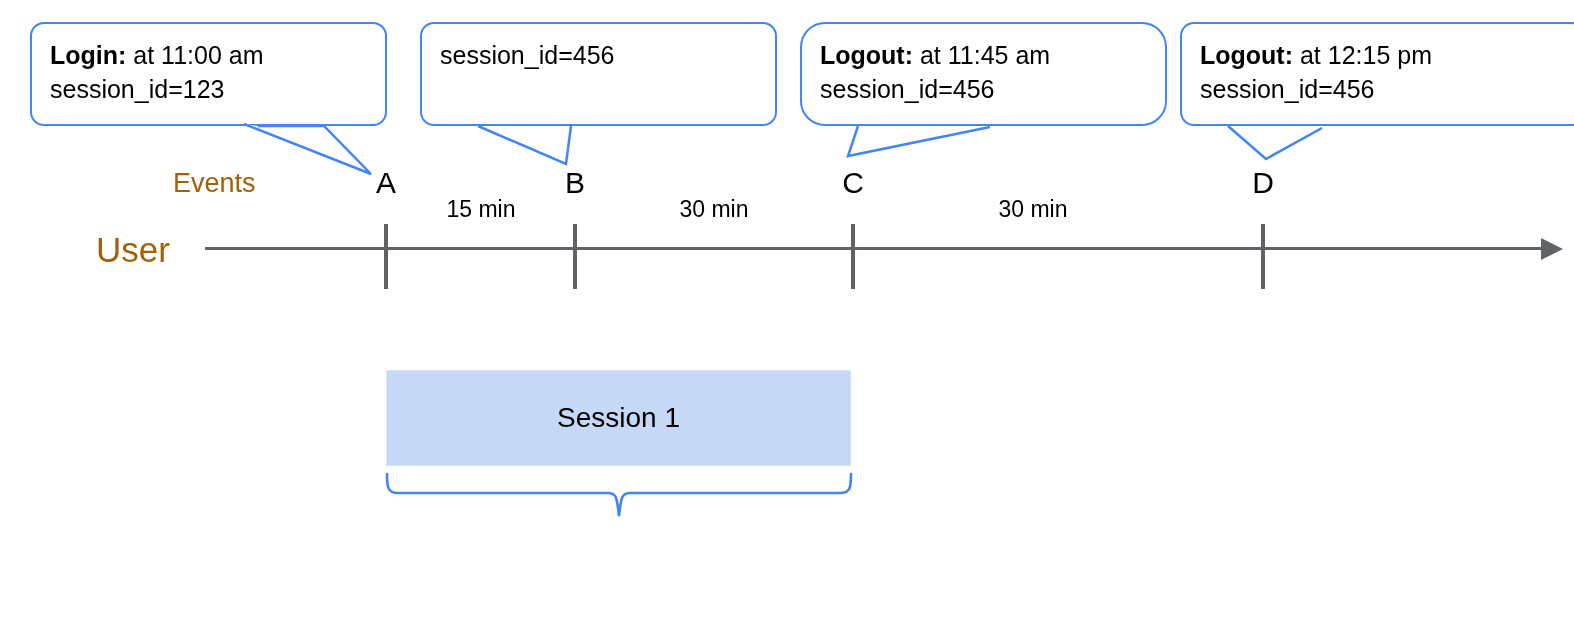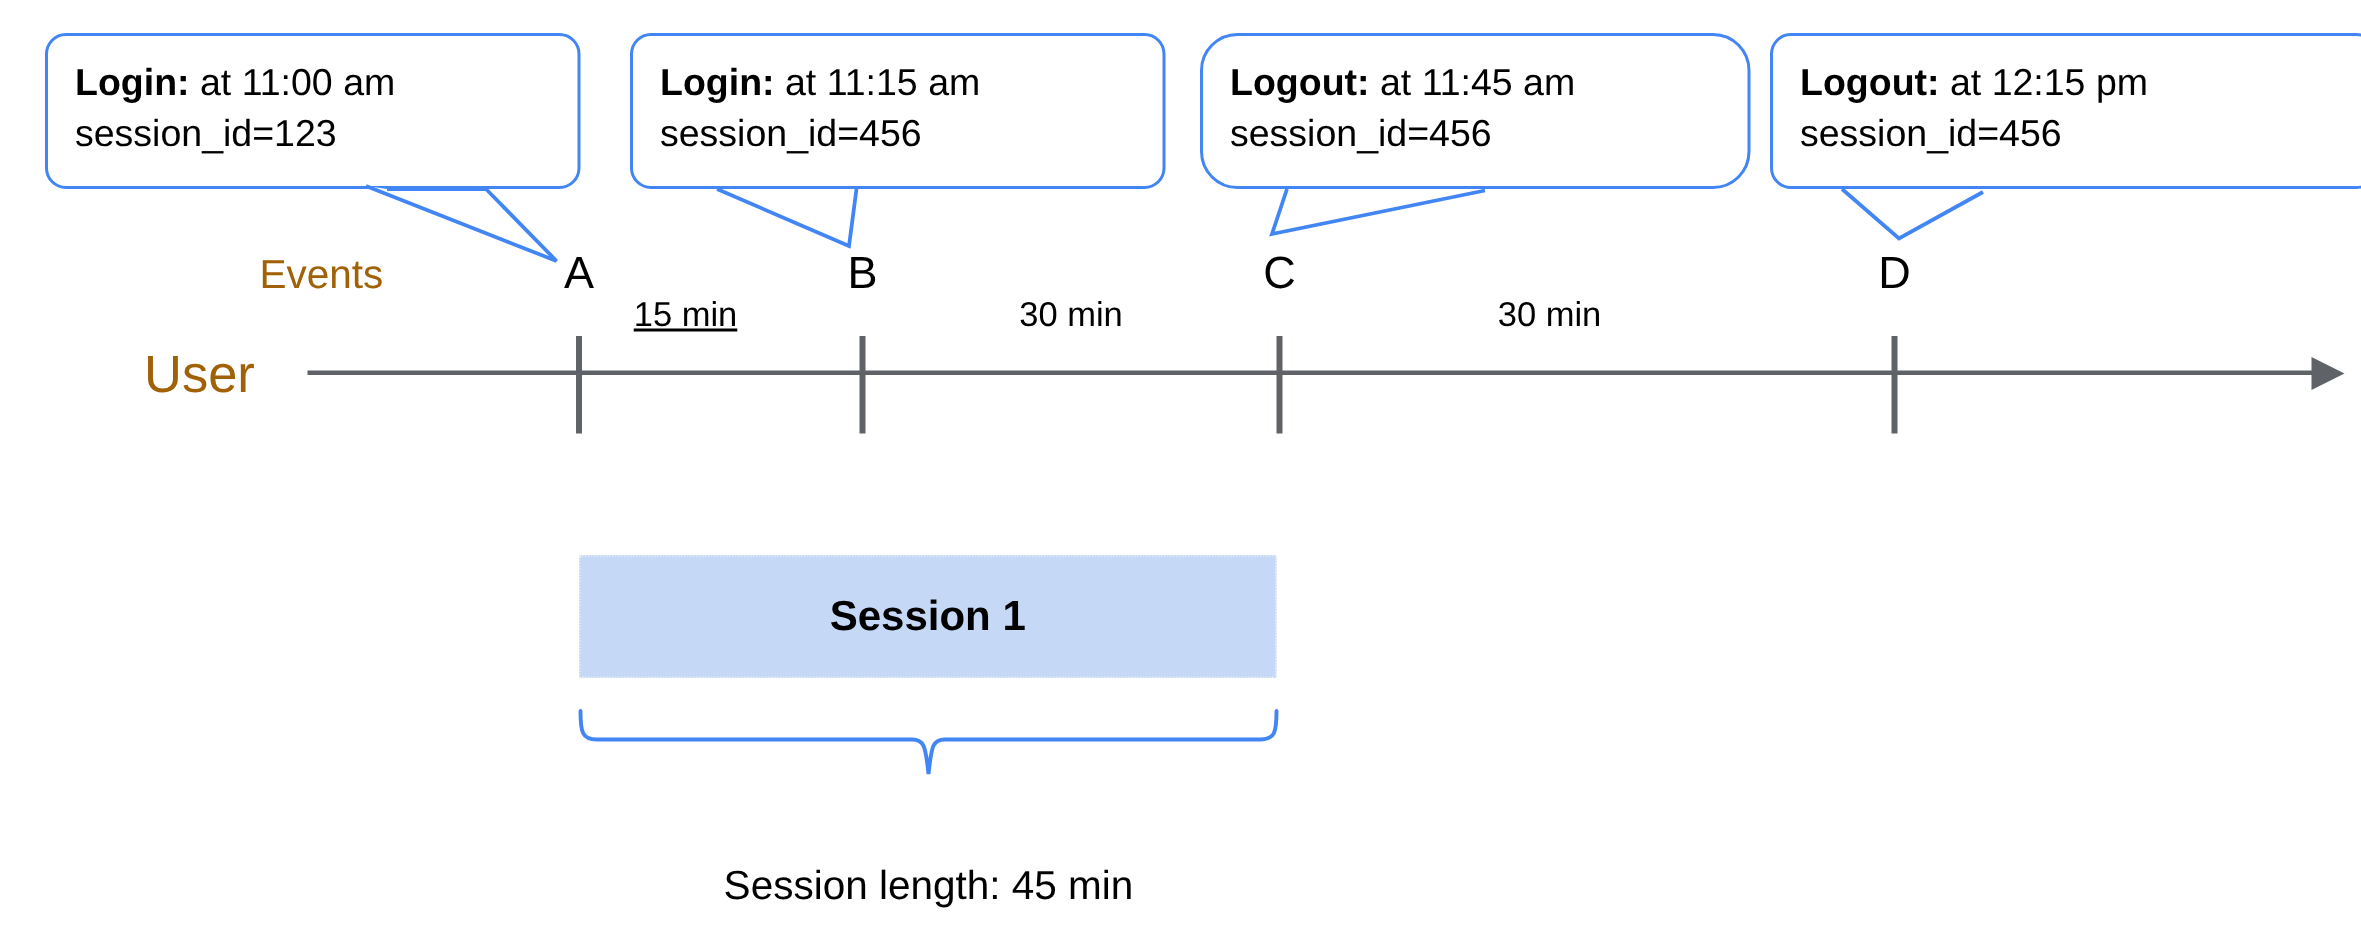--- a/index.html
+++ b/index.html
@@ -113,29 +113,28 @@
     transform: translateX(-50%);
     white-space: nowrap;
   }
 
   
   #session-bar {
     position: absolute;
     left: 386px;
     top: 370px;
     width: 465px;
-    height: 82px;
+    height: 96px;
     background: #c5d9f7;
     border: 1px dotted #e8eef8;
     box-sizing: border-box;
     display: flex;
     align-items: center;
     justify-content: center;
     z-index: 2;
-    font-weight: bold;
   }
   #session-bar-label {
     font-size: 28px;
     color: #000000;
   }
 
   #brace-layer {
     position: absolute;
     left: 0;
     top: 0;
@@ -159,21 +158,20 @@
 <body>
 
 <div id="canvas">
 
   <div class="callout" id="callout-1" style="left:30px; top:22px; width:357px; height:104px;">
     <span><span class="ev">Login:</span><span> at 11:00 am</span></span>
     <span class="ln2">session_id=123</span>
   </div>
 
   <div class="callout" id="callout-2" style="left:420px; top:22px; width:357px; height:104px;">
-    <span><span class="ev">Login:</span><span> at 11:15 am</span></span>
     <span class="ln2">session_id=456</span>
   </div>
 
   <div class="callout" id="callout-3" style="left:800px; top:22px; width:367px; height:104px;border-radius:25px;">
     <span><span class="ev">Logout:</span><span> at 11:45 am</span></span>
     <span class="ln2">session_id=456</span>
   </div>
 
   <div class="callout" id="callout-4" style="left:1180px; top:22px; width:405px; height:104px;">
     <span><span class="ev">Logout:</span><span> at 12:15 pm</span></span>
@@ -202,33 +200,32 @@
 
   <div class="tick" style="left:573px;"></div>
   <div class="tick-name" style="left:575px;">B</div>
 
   <div class="tick" style="left:851px;"></div>
   <div class="tick-name" style="left:853px;">C</div>
 
   <div class="tick" style="left:1261px;"></div>
   <div class="tick-name" style="left:1263px;">D</div>
 
-  <div class="gap-label" style="left:457px;text-decoration:underline;">15 min</div>
+  <div class="gap-label" style="left:481px;">15 min</div>
   <div class="gap-label" style="left:714px;">30 min</div>
   <div class="gap-label" style="left:1033px;">30 min</div>
 
   <div id="session-bar">
     <span id="session-bar-label">Session 1</span>
   </div>
 
   <svg id="brace-layer" viewBox="0 0 1574 630">
     <path d="M 387,474
              C 387,488 388,493 398,493
              L 608,493
              C 616,493 617,497 619,516
              C 621,497 622,493 630,493
              L 840,493
              C 850,493 851,488 851,474" fill="none" stroke="#4285f4" stroke-width="2.6" stroke-linecap="round"></path>
   </svg>
 
-  <div id="session-length">Session length: 45 min</div>
 
 </div>
 
 </body></html>

